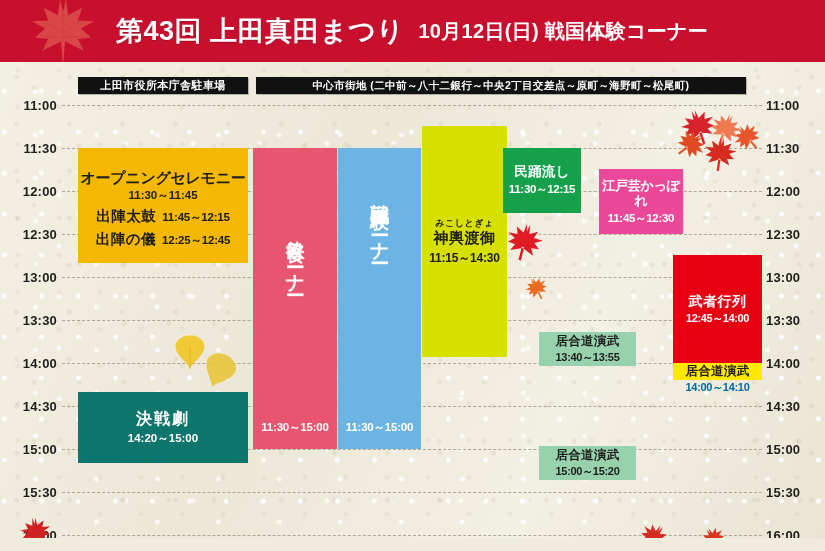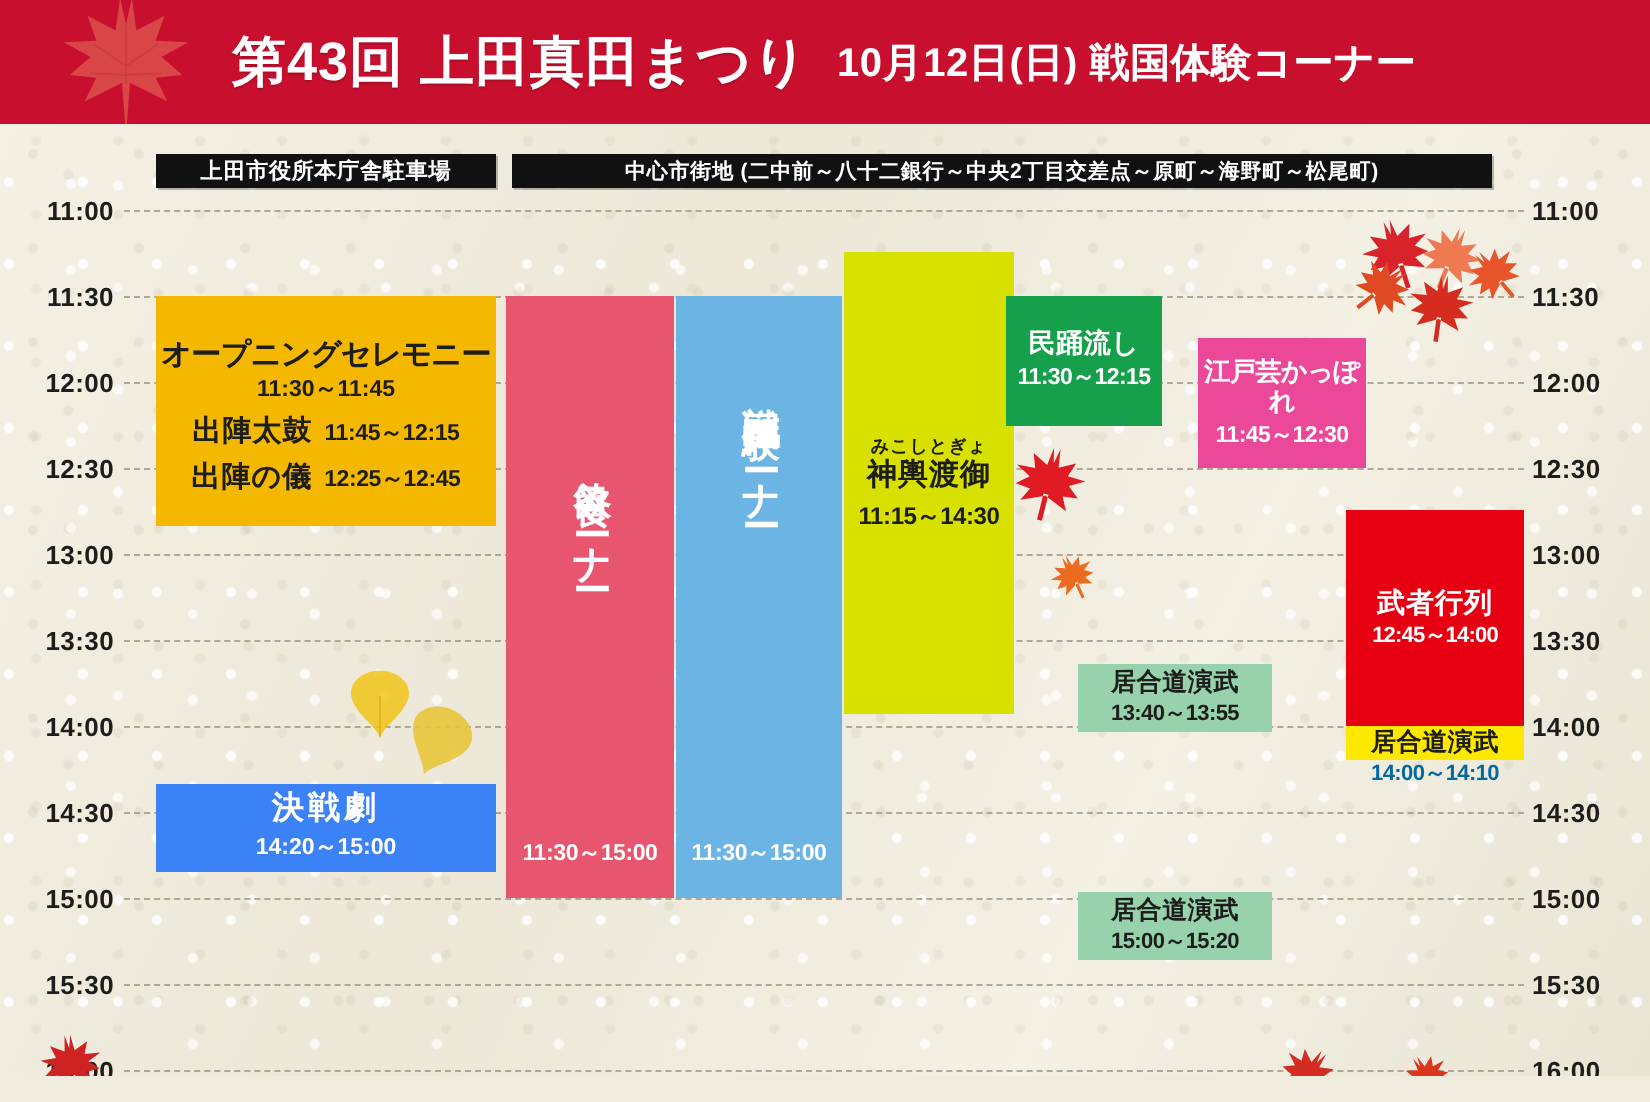--- a/index.html
+++ b/index.html
@@ -254,21 +254,21 @@
     <div class="row">
       <span class="nm">出陣太鼓</span>
       <span class="tm">11:45～12:15</span>
     </div>
     <div class="row">
       <span class="nm">出陣の儀</span>
       <span class="tm">12:25～12:45</span>
     </div>
   </div>
 
-  <div class="ev" style="left:78px; top:294px; width:170px; height:44px; background:#3b82f6; color:#ffffff;">
+  <div class="ev" style="left:78px; top:294px; width:170px; height:71px; background:#0f766e; color:#ffffff;">
     <div class="ev-title" style="font-size:16px; letter-spacing:2px;">決戦劇</div>
     <div class="ev-time" style="font-size:11.5px; margin-top:3px;">14:20～15:00</div>
   </div>
 
 
   <div class="ev vertical" style="left:253px; top:50px; width:84px; height:301px; background:#e8556e; color:#ffffff;">
     <div class="ev-title">飲食コーナー</div>
     <div class="ev-time">11:30～15:00</div>
   </div>
 

